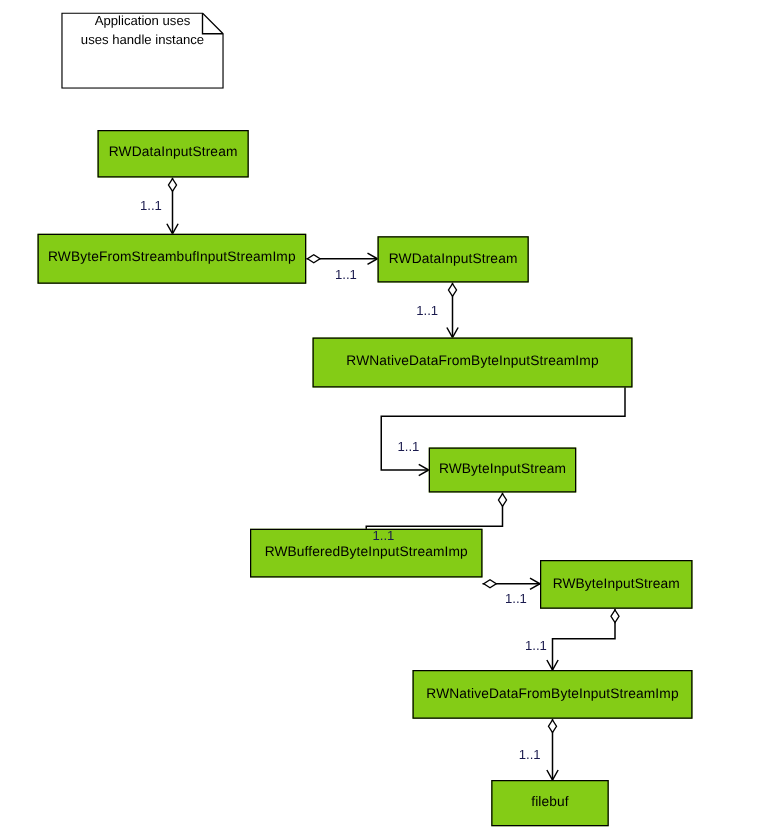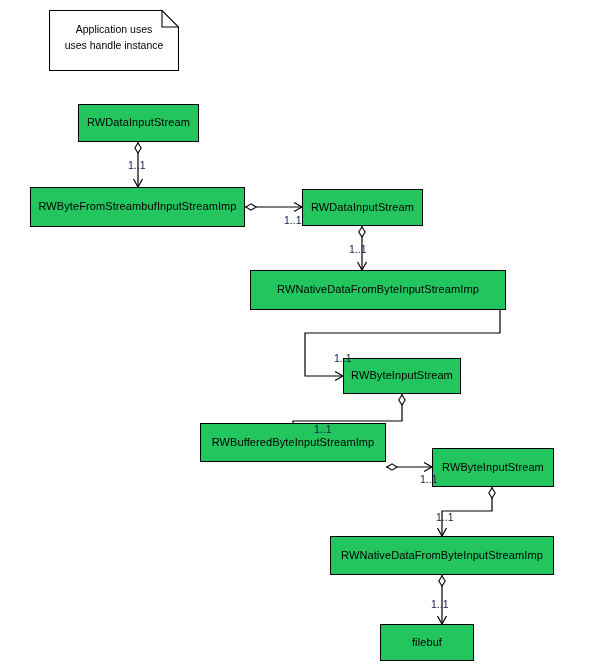--- a/index.html
+++ b/index.html
@@ -12,61 +12,60 @@
     width: 609px;
     height: 668px;
     background: #ffffff;
     font-family: "Liberation Sans", sans-serif;
     overflow: hidden;
   }
   .node {
     position: absolute;
     box-sizing: border-box;
     border: 1px solid #000000;
-    background: #22c55e;
+    background: #84cc16;
     display: flex;
     align-items: center;
     justify-content: center;
     text-align: center;
     color: #000000;
     font-size: 11px;
     line-height: 1.25;
     letter-spacing: 0.1px;
     z-index: 3;
   }
   .note {
     position: absolute;
     box-sizing: border-box;
     background: #ffffff;
     color: #000000;
     font-size: 10.5px;
     line-height: 1.45;
     text-align: center;
     display: flex;
-    align-items: center;
+    align-items: flex-start;
     justify-content: center;
     z-index: 3;
   }
   .note-svg {
     position: absolute;
     left: 0;
     top: 0;
   }
   .note-text {
     position: relative;
     z-index: 2;
     padding: 0 8px 6px 8px;
   }
   .mult {
     position: absolute;
     font-size: 10.5px;
     color: #1a1a4d;
     z-index: 4;
     white-space: nowrap;
-    margin-left: 16px;
   }
   svg.edges {
     position: absolute;
     left: 0;
     top: 0;
     width: 609px;
     height: 668px;
     z-index: 1;
   }
   svg.edges path, svg.edges line, svg.edges polyline {
@@ -178,21 +177,21 @@
   </div>
 
   <div class="node" style="left:432px; top:448px; width:122px; height:39px;">
     <span>RWByteInputStream</span>
   </div>
 
   <div class="node" style="left:330px; top:536px; width:224px; height:39px;">
     <span>RWNativeDataFromByteInputStreamImp</span>
   </div>
 
-  <div class="node" style="left:380px; top:624px; width:94px; height:37px;">
+  <div class="node" style="left:393px; top:624px; width:94px; height:37px;">
     <span>filebuf</span>
   </div>
 
   <div class="mult" style="left:112px; top:159px;">1..1</div>
   <div class="mult" style="left:268px; top:214px;">1..1</div>
   <div class="mult" style="left:333px; top:243px;">1..1</div>
   <div class="mult" style="left:318px; top:352px;">1..1</div>
   <div class="mult" style="left:298px; top:423px;">1..1</div>
   <div class="mult" style="left:404px; top:473px;">1..1</div>
   <div class="mult" style="left:420px; top:511px;">1..1</div>

